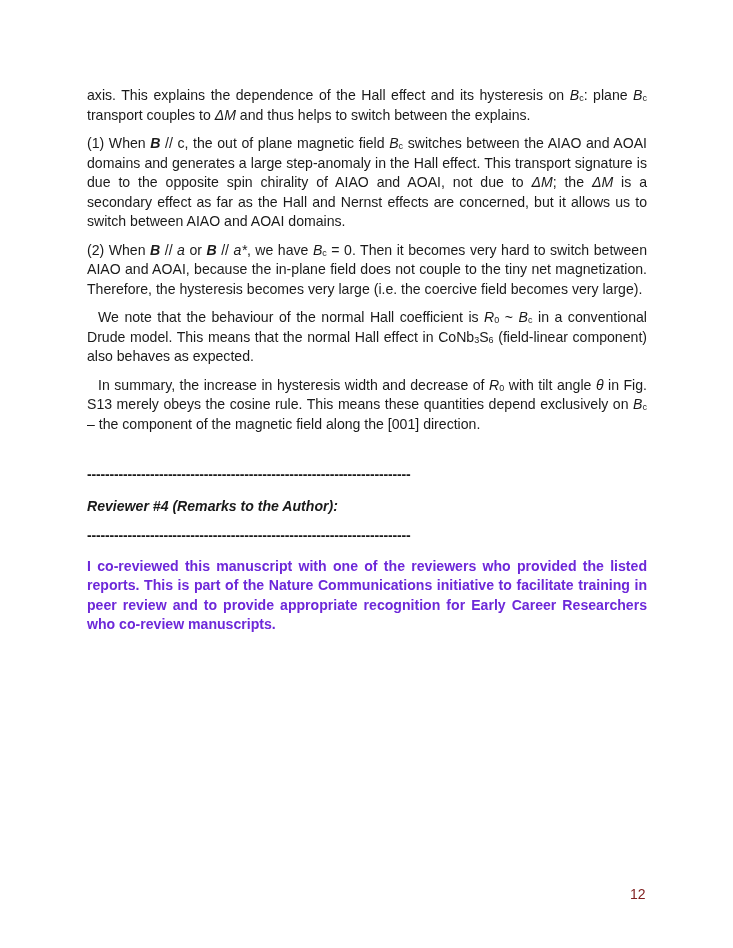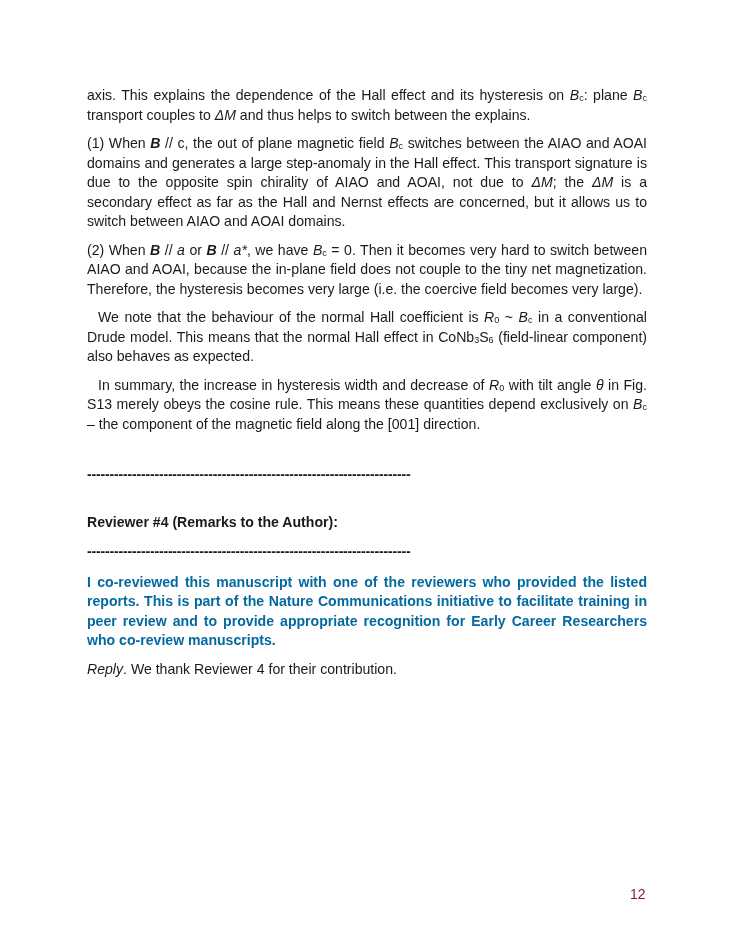--- a/index.html
+++ b/index.html
@@ -9,22 +9,22 @@
       font-family: "Liberation Sans", sans-serif;
       font-size: 14.1px; line-height: 19.5px; color: #1a1a1a;
     }
     p { margin: 0 0 9px 0; text-align: justify; }
     p.indent { text-indent: 11px; }
     .sub { font-size: 9px; vertical-align: -1px; line-height: 0; }
     .i { font-style: italic; }
     .bi { font-weight: bold; font-style: italic; }
     .sep { font-weight: bold; letter-spacing: -0.2px; margin: 0; white-space: nowrap; overflow: hidden; width: 340px; }
     .spacer-a { height: 22px; }
-    .heading { font-weight: bold; margin: 28px 0 10px 0; }
-    .bold-para { font-weight: bold; color: #0369a1; }
+    .heading { font-weight: bold; margin: 12px 0 10px 0; font-style: italic; }
+    .bold-para { font-weight: bold; color: #6d28d9; }
     .pagenum {
       position: absolute; left: 630px; top: 886px;
       font-family: "Liberation Sans", sans-serif; font-size: 14px; color: #7f1d1d;
     }
   </style>
 </head>
 <body>
 
 <div class="page">
 
@@ -42,17 +42,16 @@
   <div class="spacer-a"></div>
 
   <div class="sep">------------------------------------------------------------------------</div>
 
   <div class="heading">Reviewer #4 (Remarks to the Author):</div>
 
   <div class="sep" style="margin-bottom:11px;">------------------------------------------------------------------------</div>
 
   <p class="bold-para">I co-reviewed this manuscript with one of the reviewers who provided the listed reports. This is part of the Nature Communications initiative to facilitate training in peer review and to provide appropriate recognition for Early Career Researchers who co-review manuscripts.</p>
 
-  <p><span class="i">Reply</span><span>. We thank Reviewer 4 for their contribution.</span></p>
 
 </div>
 
 <div class="pagenum">12</div>
 
 </body></html>

